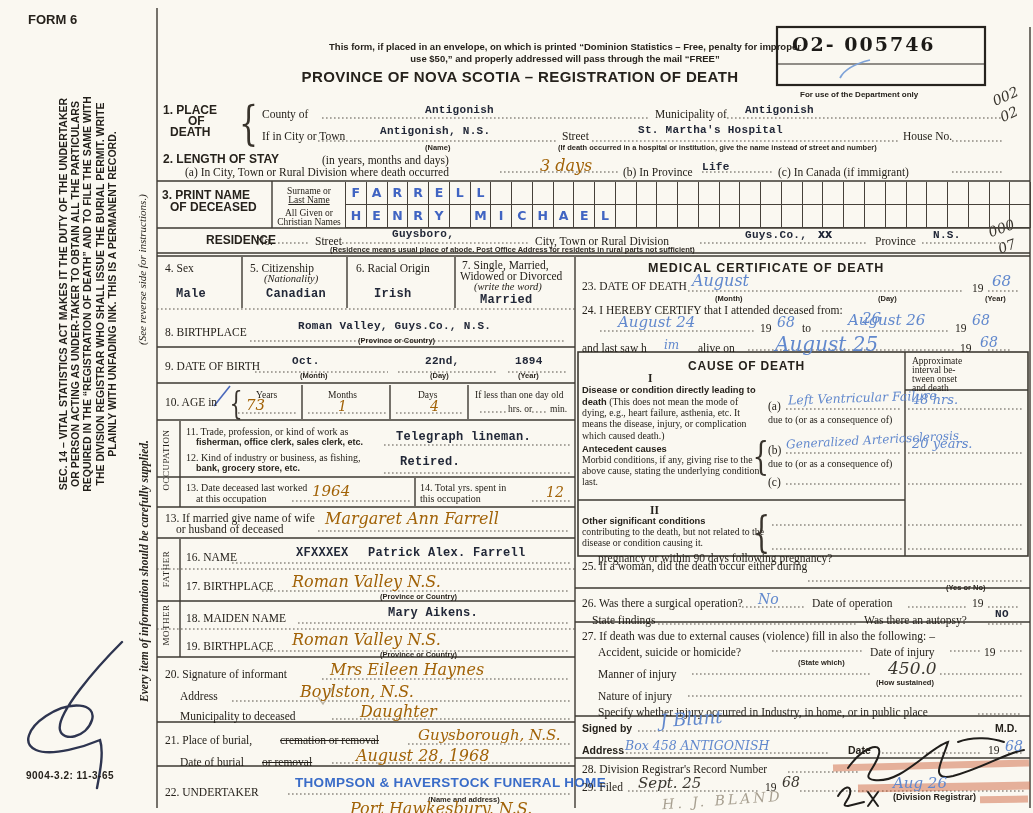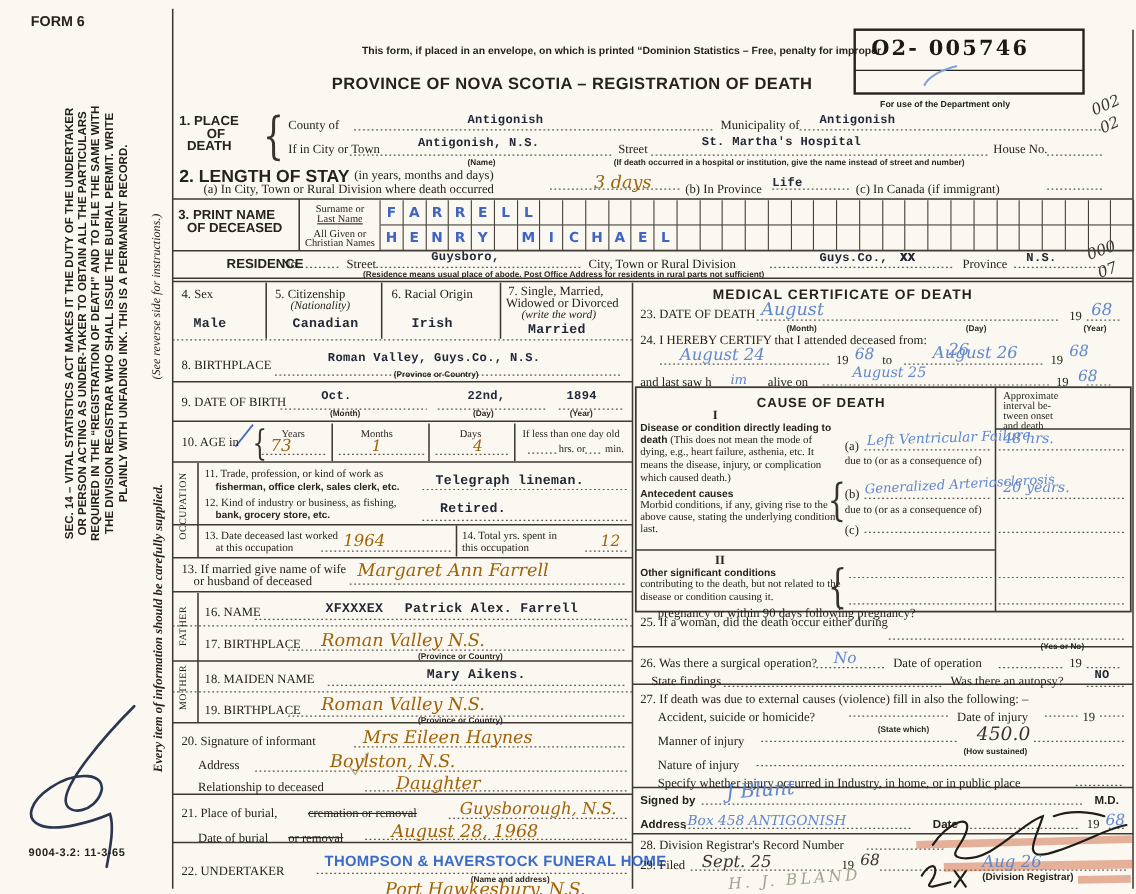--- a/index.html
+++ b/index.html
@@ -111,20 +111,21 @@
     </g>
   </svg>
 
   <div class="t sb" style="left:28px;top:12px;font-size:13px;">FORM 6</div>
   <div class="t rot sb ctr wrap" style="left:57px;top:498px;width:408px;font-size:10.5px;line-height:1.16;color:#211e19;">SEC. 14 – VITAL STATISTICS ACT MAKES IT THE DUTY OF THE UNDERTAKER OR PERSON ACTING AS UNDER-TAKER TO OBTAIN ALL THE PARTICULARS REQUIRED IN THE “REGISTRATION OF DEATH” AND TO FILE THE SAME WITH THE DIVISION REGISTRAR WHO SHALL ISSUE THE BURIAL PERMIT. WRITE PLAINLY WITH UNFADING INK. THIS IS A PERMANENT RECORD.</div>
   <div class="t rot ser it" style="left:136px;top:345px;width:215px;font-size:11px;">(See reverse side for instructions.)</div>
   <div class="t rot ser it" style="left:138px;top:702px;width:360px;font-size:11.5px;font-weight:700;">Every item of information should be carefully supplied.</div>
   <div class="t sb" style="left:26px;top:770px;font-size:10px;letter-spacing:.5px;">9004-3.2: 11-3-65</div>
 
   <div class="t sb ctr" style="left:215px;top:41px;width:700px;font-size:9.5px;">This form, if placed in an envelope, on which is printed “Dominion Statistics – Free, penalty for improper</div>
+  <div class="t sb ctr" style="left:215px;top:53px;width:700px;font-size:9.5px;">use $50,” and properly addressed will pass through the mail “FREE”</div>
   <div class="t sb ctr" style="left:240px;top:68px;width:560px;font-size:15px;letter-spacing:.4px;">PROVINCE OF NOVA SCOTIA – REGISTRATION OF DEATH</div>
   <div class="t" style="left:792px;top:33px;font-family:'DejaVu Serif',serif;font-weight:700;font-size:19px;letter-spacing:2px;color:#1c1a17;">O2- 005746</div>
   <div class="t sb" style="left:800px;top:90px;font-size:8px;">For use of the Department only</div>
   <div class="t hw hwk" style="left:992px;top:88px;transform:rotate(-24deg);">002</div>
   <div class="t hw hwk" style="left:1000px;top:106px;transform:rotate(-24deg);">02</div>
   <div class="t hw hwk" style="left:988px;top:220px;transform:rotate(-20deg);">000</div>
   <div class="t hw hwk" style="left:998px;top:238px;transform:rotate(-20deg);">07</div>
 
   <div>
     <div class="t sb" style="left:163px;top:103px;font-size:12px;">1. PLACE</div>
@@ -138,21 +139,21 @@
     <div class="t ser" style="left:262px;top:130px;">If in City or Town</div>
     <div class="t ty" style="left:380px;top:125px;">Antigonish, N.S.</div>
     <div class="t smb" style="left:425px;top:143px;">(Name)</div>
     <div class="t ser" style="left:562px;top:130px;">Street</div>
     <div class="t ty" style="left:638px;top:124px;">St. Martha's Hospital</div>
     <div class="t ser" style="left:903px;top:130px;">House No.</div>
     <div class="t smb" style="left:558px;top:143px;">(If death occurred in a hospital or institution, give the name instead of street and number)</div>
   </div>
 
   <div>
-    <div class="t sb" style="left:163px;top:152px;font-size:16px;">2. LENGTH OF STAY</div>
+    <div class="t sb" style="left:163px;top:152px;font-size:12px;">2. LENGTH OF STAY</div>
     <div class="t ser" style="left:322px;top:154px;">(in years, months and days)</div>
     <div class="t ser" style="left:185px;top:166px;">(a) In City, Town or Rural Division where death occurred</div>
     <div class="t hw" style="left:540px;top:156px;font-size:16px;">3 days</div>
     <div class="t ser" style="left:623px;top:166px;">(b) In Province</div>
     <div class="t ty" style="left:702px;top:161px;">Life</div>
     <div class="t ser" style="left:778px;top:166px;">(c) In Canada (if immigrant)</div>
   </div>
 
   <div>
     <div class="t sb" style="left:162px;top:188px;font-size:12px;">3. PRINT NAME</div>
@@ -315,21 +316,21 @@
     <div class="t ser" style="left:186px;top:640px;">19. BIRTHPLACE</div>
     <div class="t hw" style="left:292px;top:630px;font-size:16px;">Roman Valley  N.S.</div>
     <div class="t smb" style="left:380px;top:650px;">(Province or Country)</div>
   </div>
 
   <div>
     <div class="t ser" style="left:165px;top:668px;">20. Signature of informant</div>
     <div class="t hw" style="left:330px;top:660px;font-size:16px;">Mrs Eileen Haynes</div>
     <div class="t ser" style="left:180px;top:690px;">Address</div>
     <div class="t hw" style="left:300px;top:682px;font-size:16px;">Boylston, N.S.</div>
-    <div class="t ser" style="left:180px;top:710px;">Relationship to deceased</div>
+    <div class="t ser" style="left:180px;top:710px;">Municipality to deceased</div>
     <div class="t hw" style="left:360px;top:702px;font-size:16px;">Daughter</div>
     <div class="t ser" style="left:165px;top:734px;">21. Place of burial,</div>
     <div class="t ser strike" style="left:280px;top:734px;">cremation or removal</div>
     <div class="t hw" style="left:418px;top:726px;font-size:15px;">Guysborough, N.S.</div>
     <div class="t ser" style="left:180px;top:756px;">Date of burial</div>
     <div class="t ser strike" style="left:262px;top:756px;">or removal</div>
     <div class="t hw" style="left:356px;top:746px;font-size:16px;">August 28, 1968</div>
     <div class="t ser" style="left:165px;top:786px;">22. UNDERTAKER</div>
     <div class="t sb" style="left:295px;top:775px;font-size:13.5px;color:#3a6cc8;letter-spacing:.3px;">THOMPSON &amp; HAVERSTOCK FUNERAL HOME</div>
     <div class="t smb" style="left:428px;top:795px;">(Name and address)</div>
@@ -350,21 +351,21 @@
     <div class="t hw hwl" style="left:618px;top:313px;font-size:15px;">August  24</div>
     <div class="t ser" style="left:760px;top:322px;">19</div>
     <div class="t hw hwl" style="left:777px;top:314px;">68</div>
     <div class="t ser" style="left:802px;top:322px;">to</div>
     <div class="t hw hwl" style="left:848px;top:311px;font-size:15px;">August  26</div>
     <div class="t ser" style="left:955px;top:322px;">19</div>
     <div class="t hw hwl" style="left:972px;top:312px;">68</div>
     <div class="t ser" style="left:582px;top:342px;">and last saw h</div>
     <div class="t hw hwl" style="left:664px;top:338px;font-size:12px;">im</div>
     <div class="t ser" style="left:698px;top:342px;">alive on</div>
-    <div class="t hw hwl" style="left:775px;top:332px;font-size:13px;text-align:center;">August    25</div>
+    <div class="t hw hwl" style="left:775px;top:332px;font-size:20px;text-align:center;">August    25</div>
     <div class="t ser" style="left:960px;top:342px;">19</div>
     <div class="t hw hwl" style="left:980px;top:334px;">68</div>
   </div>
 
   <div>
     <div class="t sb" style="left:688px;top:359px;font-size:12px;letter-spacing:.8px;">CAUSE OF DEATH</div>
     <div class="t ser9" style="left:912px;top:356px;">Approximate</div>
     <div class="t ser9" style="left:912px;top:365px;">interval be-</div>
     <div class="t ser9" style="left:912px;top:374px;">tween onset</div>
     <div class="t ser9" style="left:912px;top:383px;">and death</div>

